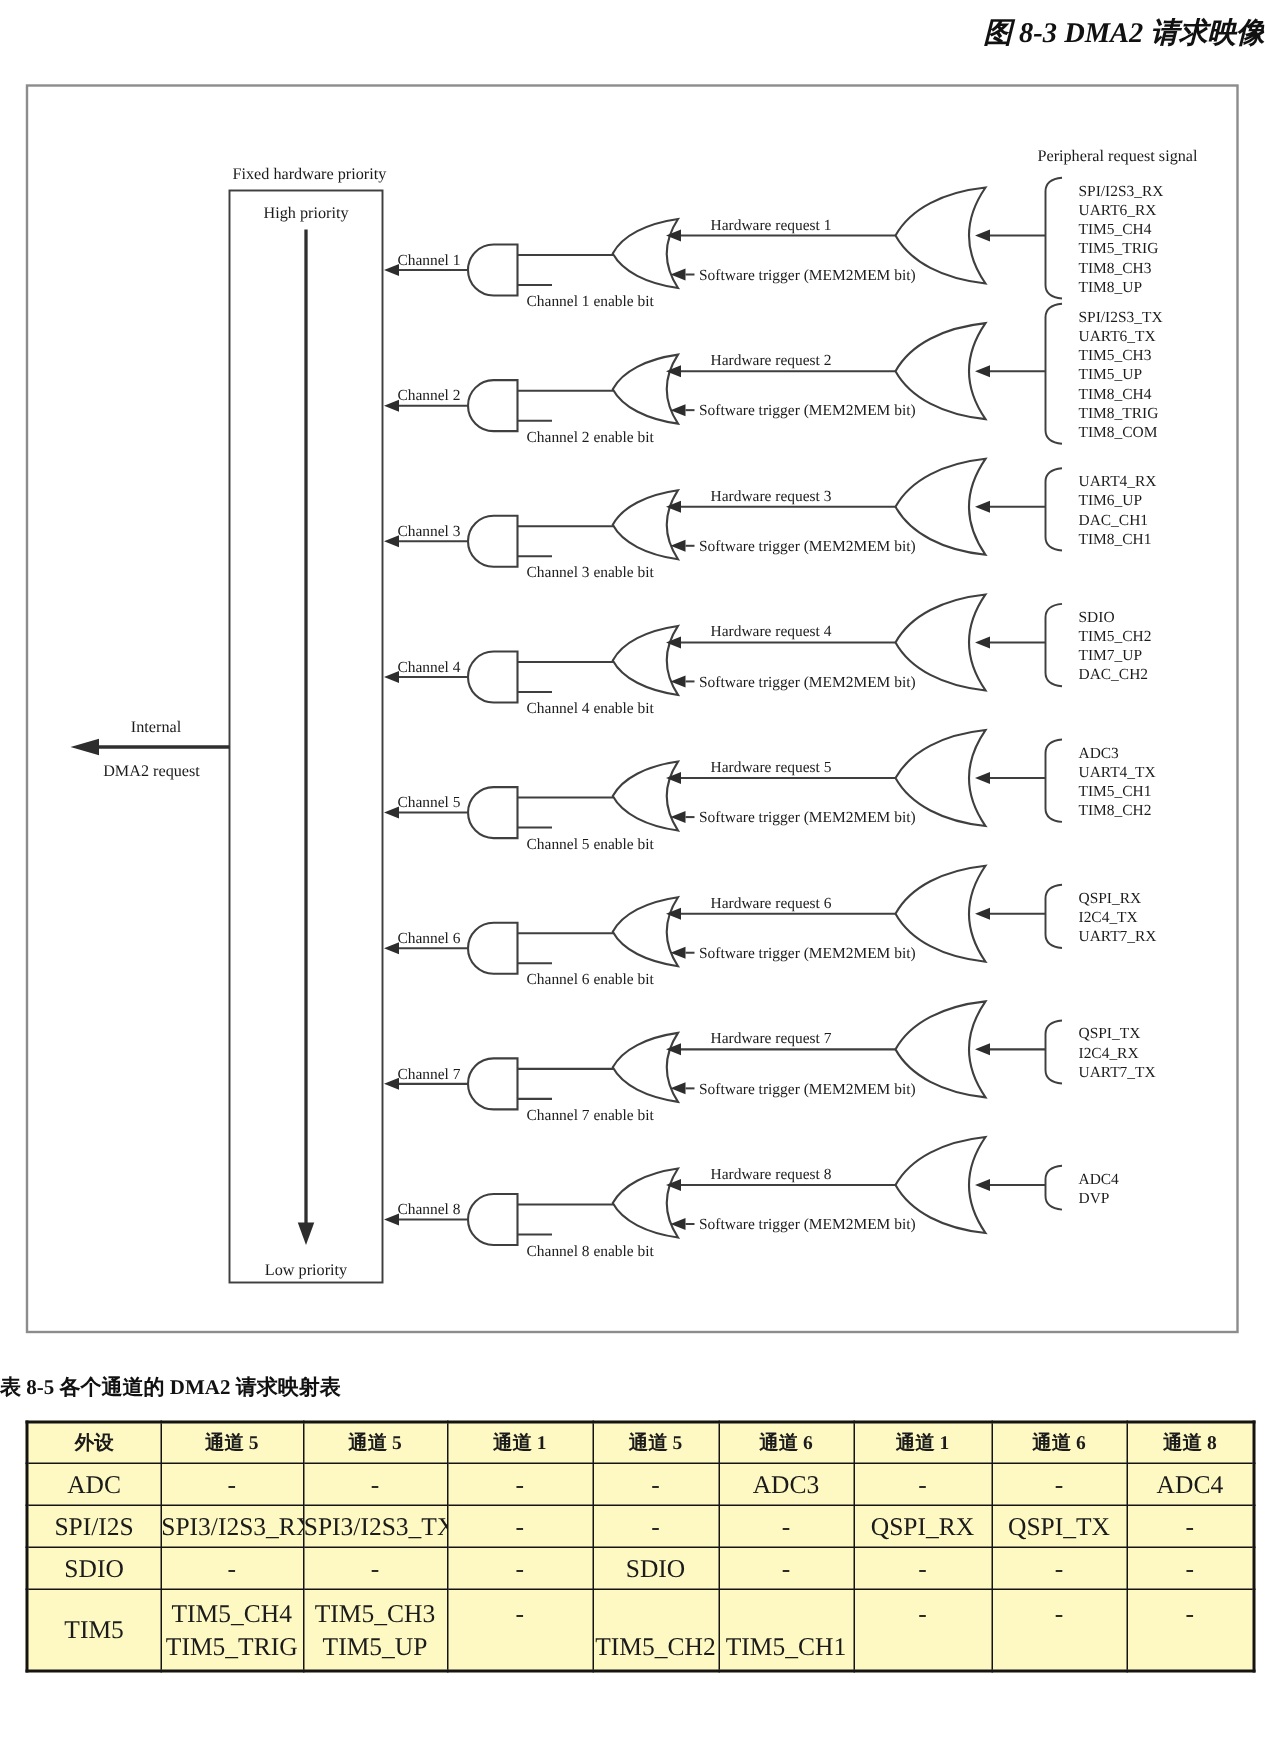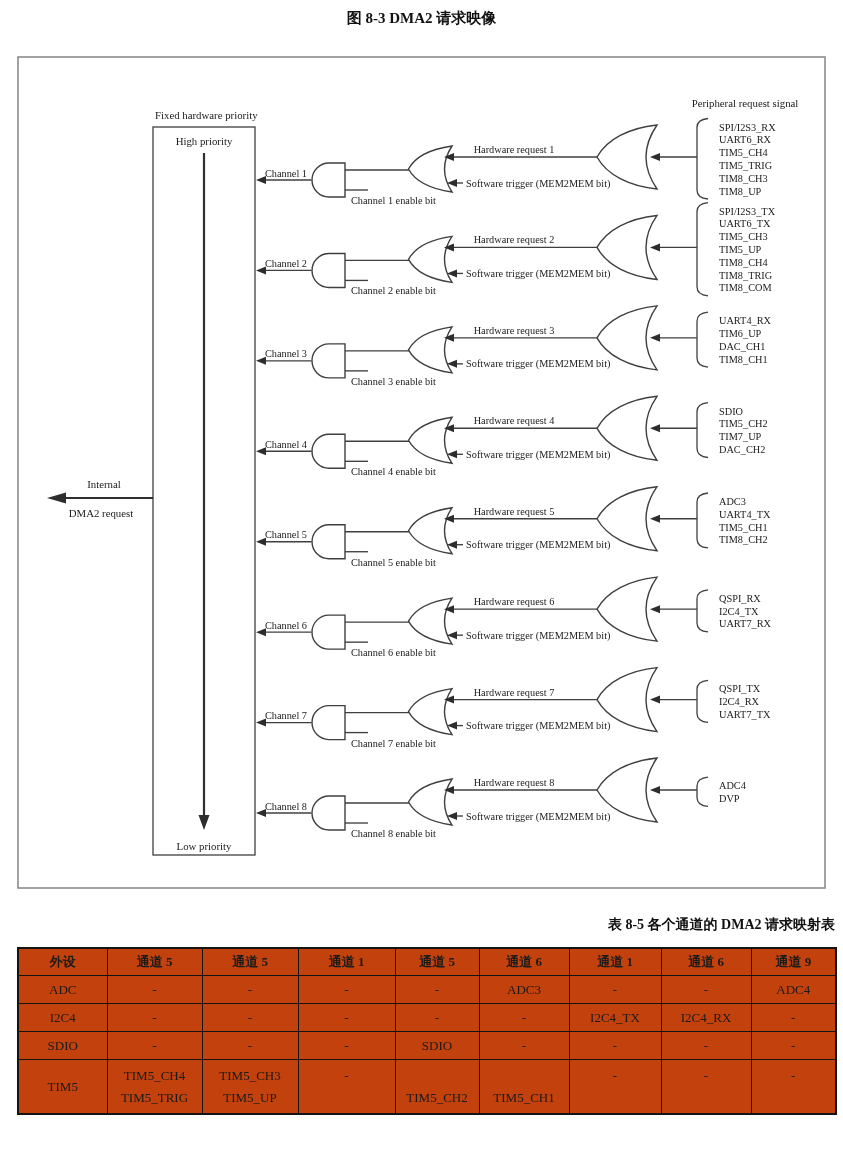--- a/index.html
+++ b/index.html
@@ -1,38 +1,38 @@
 <!DOCTYPE html>
 <html><head>
 <meta charset="utf-8">
 <style>
   html,body{margin:0;padding:0;background:#fff;}
   .page{position:relative;width:843px;height:1172px;background:#ffffff;overflow:hidden;
         font-family:"Liberation Serif","DejaVu Serif",serif;color:#1b1b1b;}
-  .fig-title{position:absolute;top:9px;left:0;width:843px;text-align:center;
-             font-size:15px;font-weight:bold;color:#111;}
-  .tbl-title{position:absolute;top:916px;left:0;width:835px;text-align:right;
+  .fig-title{position:absolute;top:9px;left:0;width:843px;text-align:right;
+             font-size:19px;font-weight:bold;color:#111;font-style:italic;}
+  .tbl-title{position:absolute;top:916px;left:0;width:835px;text-align:left;
              font-size:14px;font-weight:bold;color:#111;}
   svg#diagram{position:absolute;top:0;left:0;}
   svg text{font-family:"Liberation Serif","DejaVu Serif",serif;font-size:10.3px;fill:#1b1b1b;}
   svg text.big{font-size:10.8px;}
   .ln{stroke:#3f3f3f;stroke-width:1.35;fill:none;}
   .thick{stroke:#2f2f2f;stroke-width:2.2;fill:none;}
   .gate{fill:#ffffff;stroke:#3f3f3f;stroke-width:1.4;}
   .brace{fill:none;stroke:#3f3f3f;stroke-width:1.3;}
   .ah{fill:#2d2d2d;stroke:none;}
   .frame{fill:none;stroke:#8c8c8c;stroke-width:1.6;}
   .pbox{fill:none;stroke:#3f3f3f;stroke-width:1.3;}
 
   table.map{position:absolute;top:947px;left:17px;width:818px;table-layout:fixed;
-            border-collapse:collapse;background:#c2410c;border:2px solid #141414;}
+            border-collapse:collapse;background:#fef9c3;border:2px solid #141414;}
   table.map th,table.map td{border:1px solid #141414;text-align:center;vertical-align:middle;
             padding:0;overflow:hidden;white-space:nowrap;}
   table.map th{font-size:13px;font-weight:bold;height:26px;}
-  table.map td{font-size:13px;height:27px;margin-left:20px;}
+  table.map td{font-size:17px;height:27px;margin-left:20px;}
   table.map tr.tall td{height:53px;}
   .twolines{display:flex;flex-direction:column;justify-content:center;gap:7px;}
   .twolines .cl{height:15px;line-height:15px;}
 </style>
 </head>
 <body>
 
 <div class="page">
 
   <div class="fig-title">图 8-3 DMA2 请求映像</div>
@@ -285,44 +285,44 @@
     <thead>
         <tr id="map-head-row">
           <th>外设</th>
           <th>通道 5</th>
           <th>通道 5</th>
           <th>通道 1</th>
           <th>通道 5</th>
           <th>通道 6</th>
           <th>通道 1</th>
           <th>通道 6</th>
-          <th>通道 9</th>
+          <th>通道 8</th>
         </tr>
       </thead>
     <tbody id="map-body">
         <tr>
           <td>ADC</td>
           <td>-</td>
           <td>-</td>
           <td>-</td>
           <td>-</td>
           <td>ADC3</td>
           <td>-</td>
           <td>-</td>
           <td>ADC4</td>
         </tr>
         <tr>
-          <td>I2C4</td>
-          <td>-</td>
-          <td>-</td>
-          <td>-</td>
-          <td>-</td>
-          <td>-</td>
-          <td>I2C4_TX</td>
-          <td>I2C4_RX</td>
+          <td>SPI/I2S</td>
+          <td>SPI3/I2S3_RX</td>
+          <td>SPI3/I2S3_TX</td>
+          <td>-</td>
+          <td>-</td>
+          <td>-</td>
+          <td>QSPI_RX</td>
+          <td>QSPI_TX</td>
           <td>-</td>
         </tr>
         <tr>
           <td>SDIO</td>
           <td>-</td>
           <td>-</td>
           <td>-</td>
           <td>SDIO</td>
           <td>-</td>
           <td>-</td>

